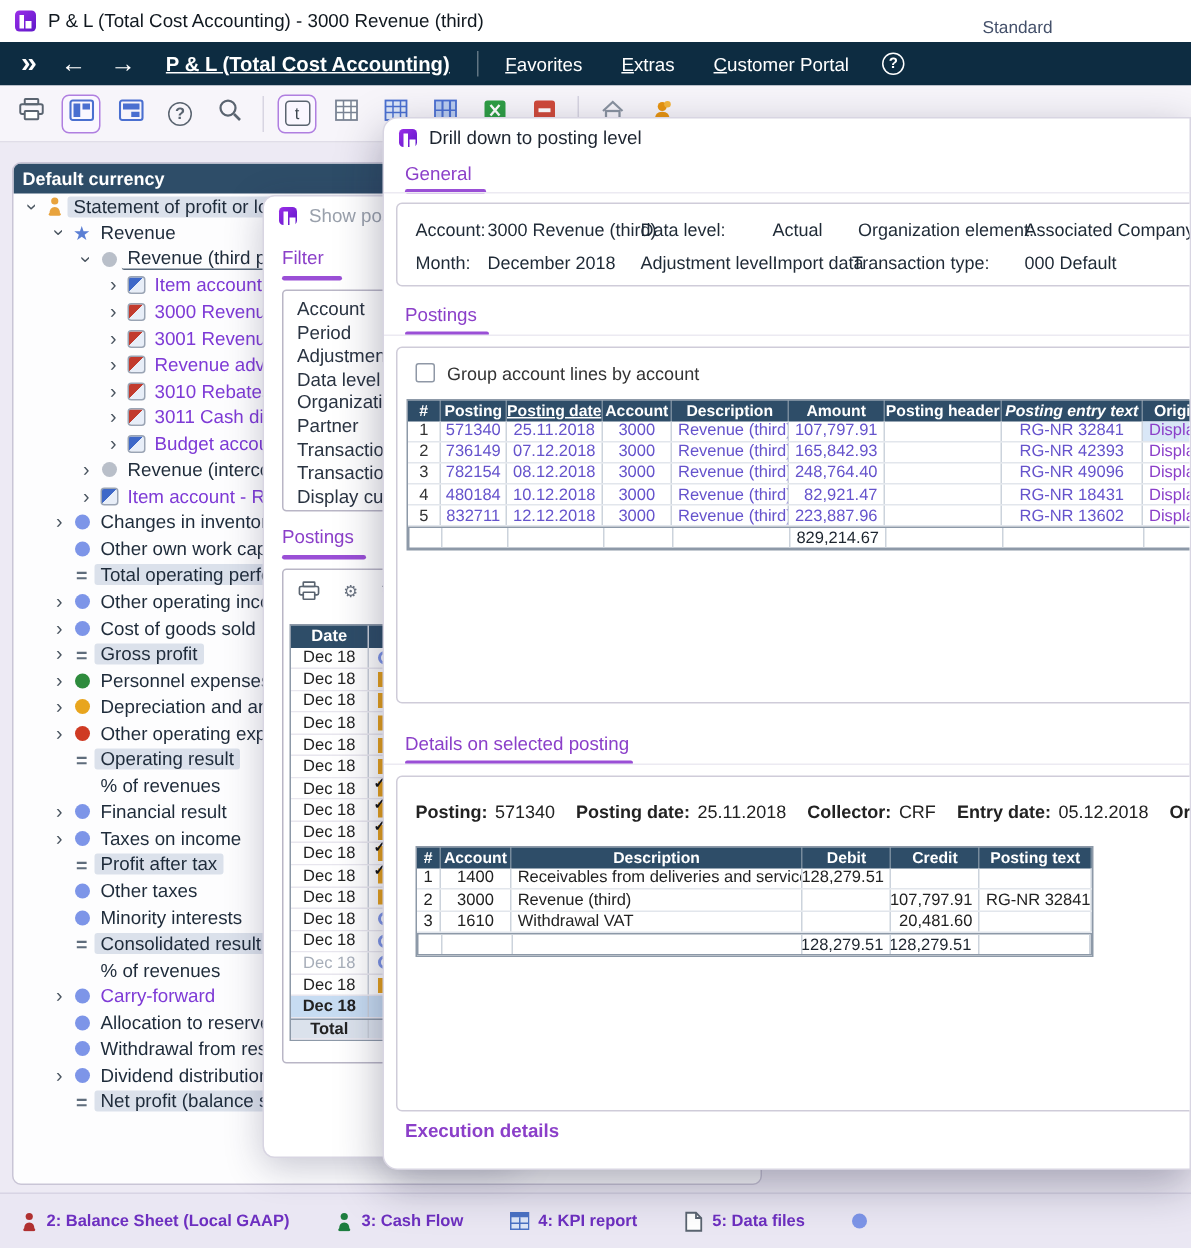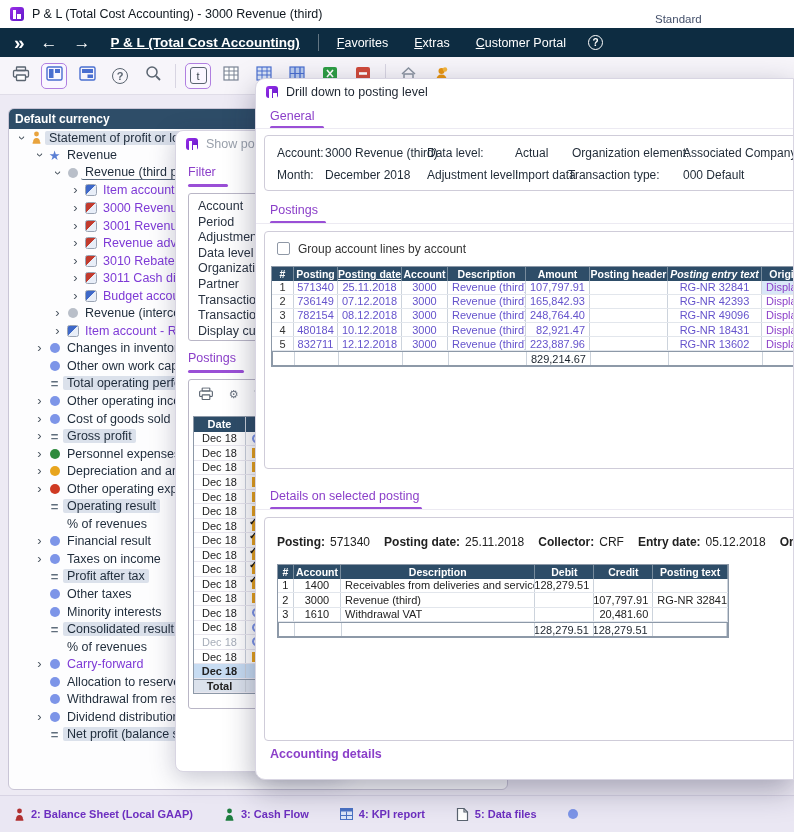--- a/index.html
+++ b/index.html
@@ -809,21 +809,21 @@
           <span class="pcell " style="width: 16px;"></span>
           <span class="pcell " style="width: 48px;"></span>
           <span class="pcell " style="width: 198px;"></span>
           <span class="pcell r" style="width: 60px;">128,279.51</span>
           <span class="pcell r" style="width: 60px;">128,279.51</span>
           <span class="pcell " style="width: 76px;"></span>
         </div>
       </div>
   </div>
 
-  <span class="sec-label exec-label abs" style="left:14px;top:668px">Accounting details</span>
+  <span class="sec-label exec-label abs" style="left:14px;top:668px">Execution details</span>
 </div>
 
 <div id="bottombar" class="abs">
     <div class="btab">
       <span style="display: inline-flex;">
         <svg width="11" height="13" viewBox="0 0 11 13">
           <circle cx="5.5" cy="3" r="2.4" fill="#b03030"></circle>
           <path d="M2 11.5 Q2 7 5.5 7 Q9 7 9 11.5 Z" fill="#b03030"></path>
           <rect x="1.5" y="11" width="8" height="1.8" rx="0.9" fill="#b03030"></rect>
         </svg>

